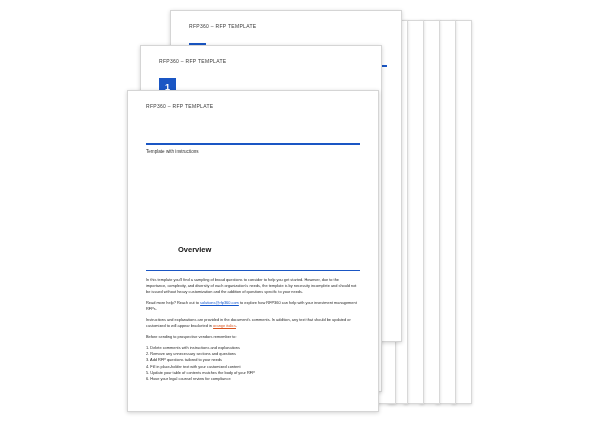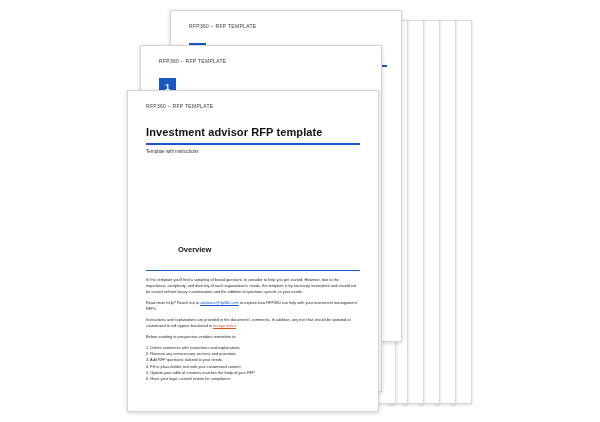--- a/index.html
+++ b/index.html
@@ -164,21 +164,20 @@
     <div class="sec-row" style="top:32px;">
       <div class="sec-chip">1</div>
     </div>
     <div class="sec-rule" style="top:54px; width:208px;"></div>
   </div>
 
   <div class="page" style="left:127px; top:90px; width:250px; height:320px;">
 
     <div class="page-header">RFP360 – RFP TEMPLATE</div>
 
-    <div class="doc-title" style="top:35px;">Investment advisor RFP template</div>
     <div class="title-rule" style="top:52px; width:214px;"></div>
     <div class="doc-sub" style="top:58px;">Template with instructions</div>
 
     <div class="ov-heading" style="top:154px;margin-left:32px;">Overview</div>
     <div class="ov-rule" style="top:179px; width:214px;"></div>
 
     <div class="body-block" style="top:186px; width:214px;">
       <p>In this template you'll find a sampling of broad questions to consider to help you get started. However, due to the importance, complexity, and diversity of each organization's needs, the template is by necessity incomplete and should not be issued without heavy customization and the addition of questions specific to your needs.</p>
       <p><span>Read more help? Reach out to </span><a class="link" href="#">solutions@rfp360.com</a><span> to explore how RFP360 can help with your investment management RFPs.</span></p>
       <p><span>Instructions and explanations are provided in the document's comments. In addition, any text that should be updated or customized to will appear bracketed in </span><span class="orange">orange italics</span><span>.</span></p>

